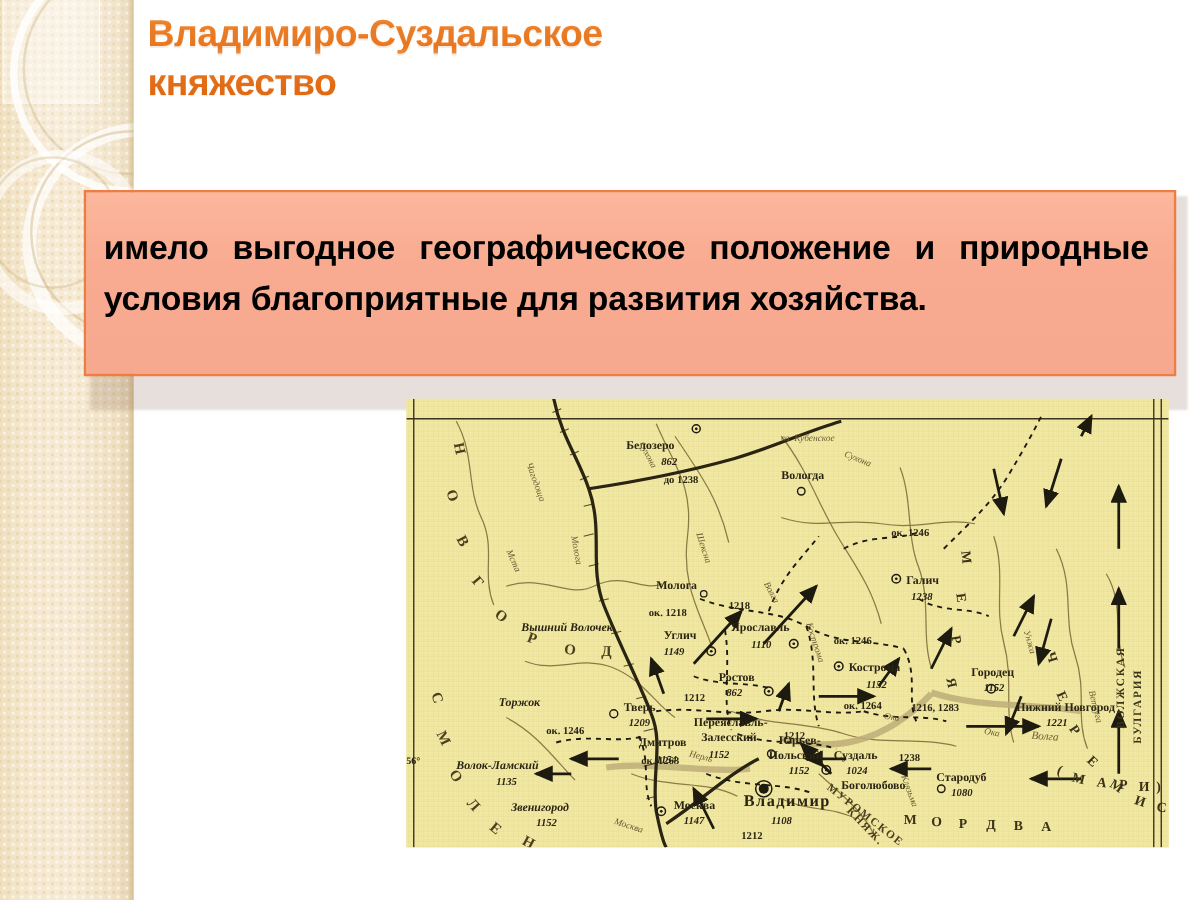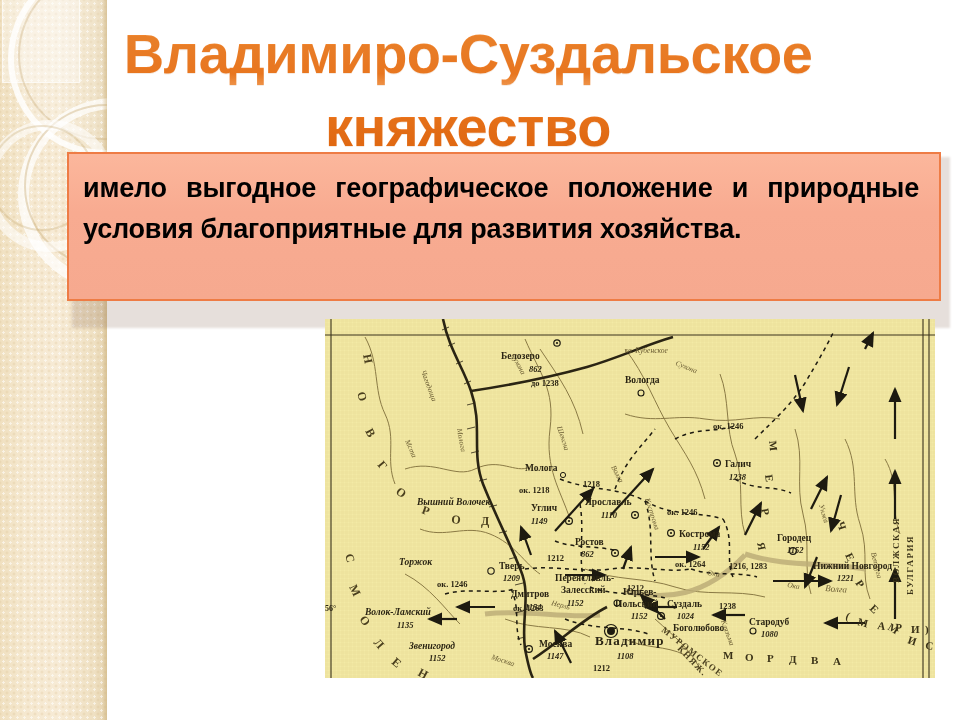--- a/index.html
+++ b/index.html
@@ -96,35 +96,34 @@
     left: -11px; top: 125px;
     width: 102px; height: 102px;
     border-width: 2px;
     border-color: rgba(199,170,116,0.32);
     background: transparent;
   }
 
   
   .title {
     position: absolute;
-    left: 118px; top: 18px;
+    left: 118px; top: 8px;
     width: 700px;
-    font-size: 56px;
+    font-size: 30px;
     font-weight: bold;
     line-height: 1.30;
     letter-spacing: -0.5px;
     color: #ef7c2a;
     background: linear-gradient(to bottom,
         #f08a33 0%, #ef7a22 38%, #fbb271 52%, #ee761c 62%, #e2650e 100%);
     -webkit-background-clip: text;
     background-clip: text;
     -webkit-text-fill-color: transparent;
     text-shadow: 0 1px 0 rgba(180,90,20,0.12);
     white-space: pre-line;
-    text-align: center;
   }
   .title-shadow {
     position: absolute;
     left: 119px; top: 19px;
     width: 700px;
     font-size: 46px;
     font-weight: bold;
     line-height: 1.30;
     letter-spacing: -0.5px;
     color: rgba(196,104,32,0.45);
@@ -140,21 +139,21 @@
     background: rgba(140,110,90,0.22);
     filter: blur(1px);
   }
   .callout {
     position: absolute;
     left: 67px; top: 152px;
     width: 874px; height: 149px;
     box-sizing: border-box;
     background: linear-gradient(to bottom, #fcb79c 0%, #f8ab91 40%, #f6a98f 100%);
     border: 2px solid #ee7c45;
-    padding: 14px 20px 10px 14px;
+    padding: 24px 20px 10px 14px;
   }
   .callout-text {
     font-size: 27px;
     font-weight: bold;
     line-height: 1.50;
     color: #000000;
     text-align: justify;
     text-align-last: left;
     letter-spacing: -0.2px;
   }

